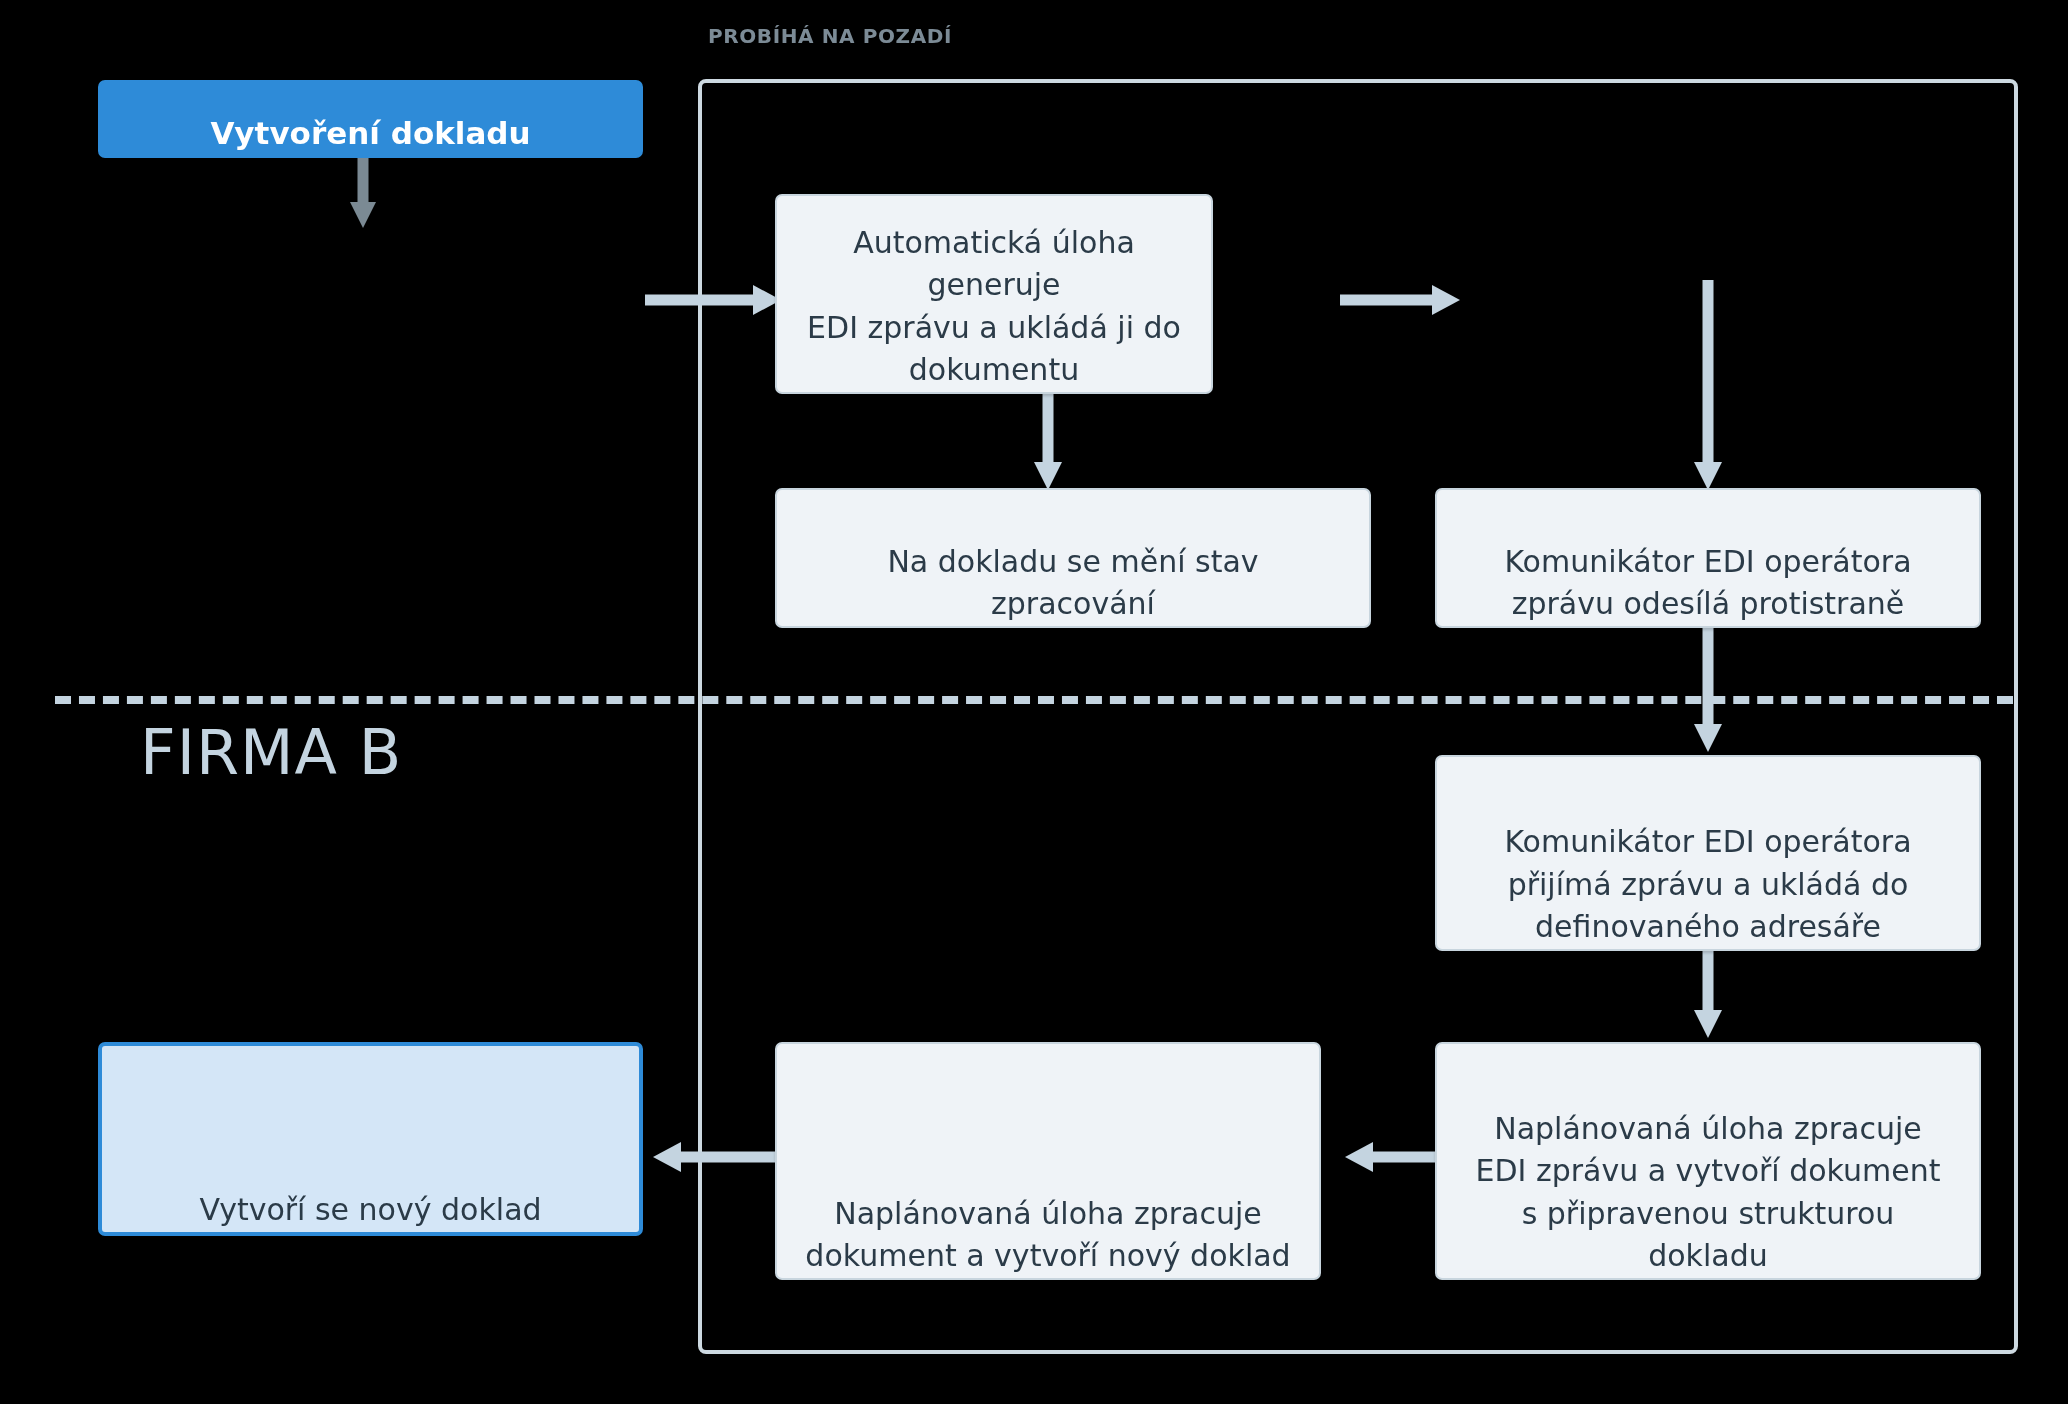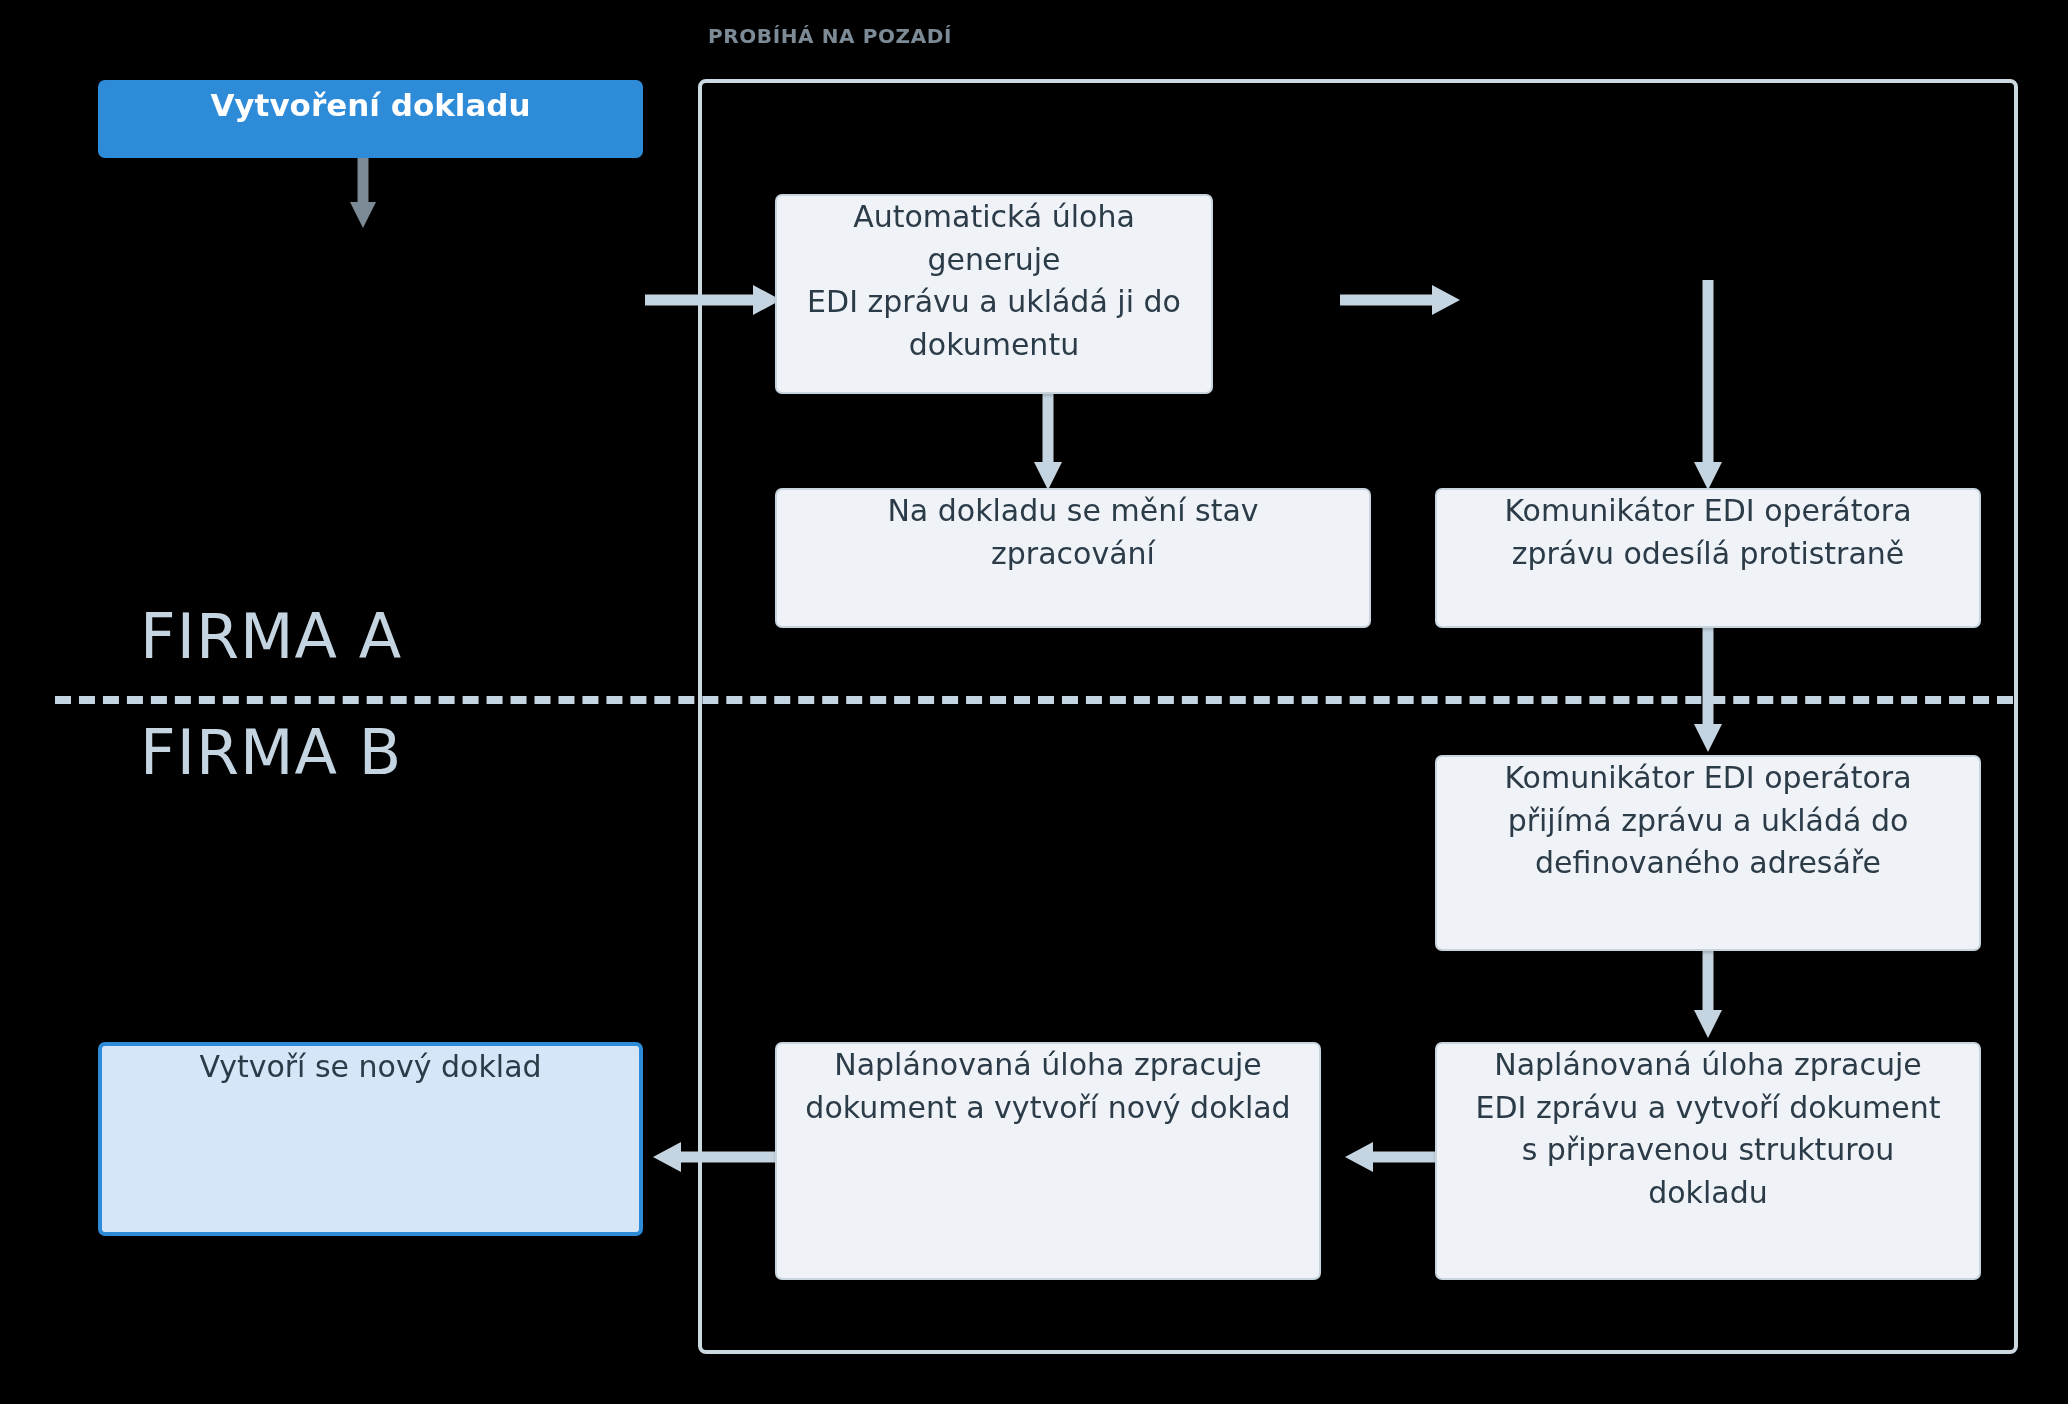--- a/index.html
+++ b/index.html
@@ -34,21 +34,21 @@
     white-space:nowrap;
     background:#000;
     padding:0 6px 0 0;
   }
 
   
   .node{
     position:absolute;
     box-sizing:border-box;
     display:flex;
-    align-items:flex-start;
+    align-items:flex-end;
     justify-content:center;
     text-align:center;
     border-radius:7px;
   }
   .node .label{
     display:block;
     line-height:1.42;
     padding:0 14px;
     white-space:pre-line;
   }
@@ -101,21 +101,20 @@
   .conn svg{display:block;overflow:visible;}
 </style>
 </head>
 <body>
 
 <div id="stage">
 
   <div class="bg-container"></div>
   <div class="bg-container-label">PROBÍHÁ NA POZADÍ</div>
 
-  <div class="lane-label" style="left:140px; top:600px;">FIRMA A</div>
   <div class="lane-divider" style="top:696px;"></div>
   <div class="lane-label" style="left:140px; top:716px;">FIRMA B</div>
 
   <div class="conn" style="left:348px; top:158px;">
     <svg width="30" height="72" viewBox="0 0 30 72">
       <path d="M15 0 L15 48" stroke="#7b8a94" stroke-width="11" fill="none"></path>
       <path d="M2 44 L28 44 L15 70 Z" fill="#7b8a94"></path>
     </svg>
   </div>
 

